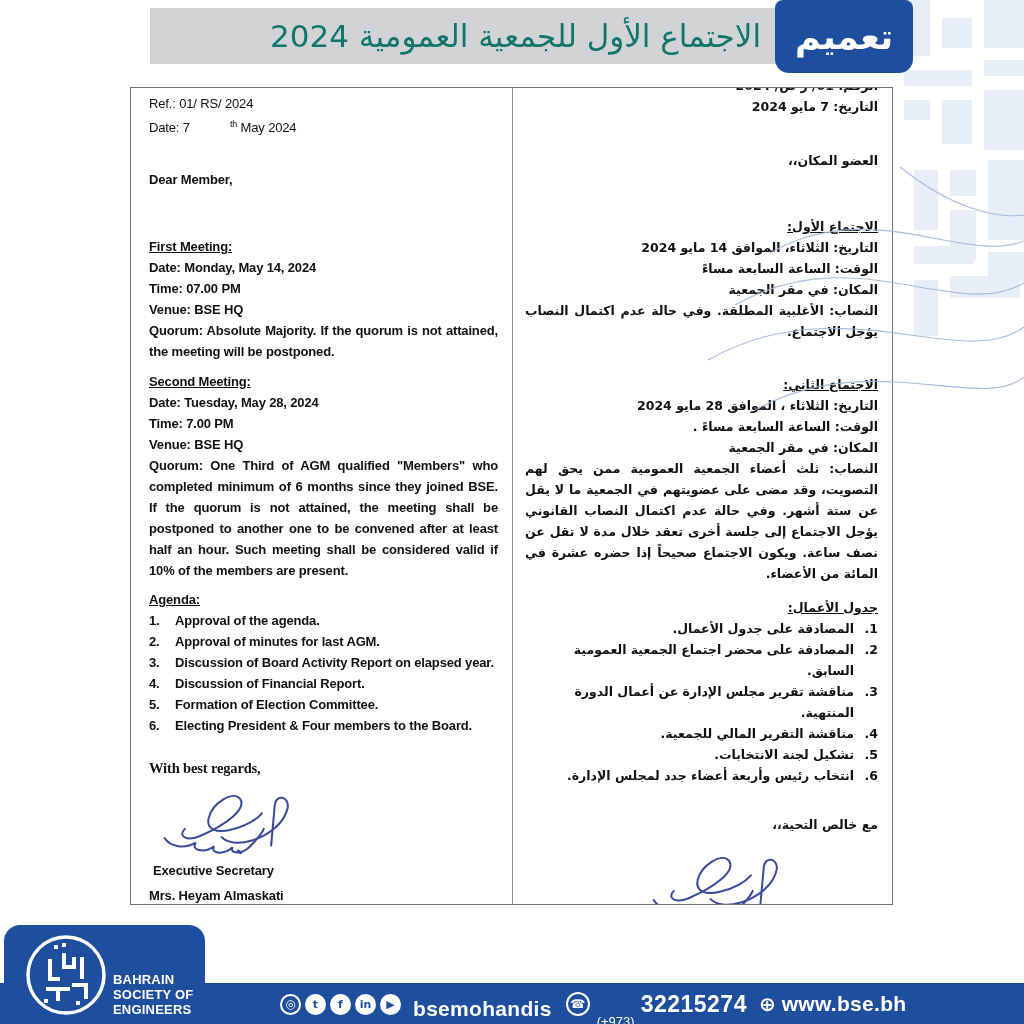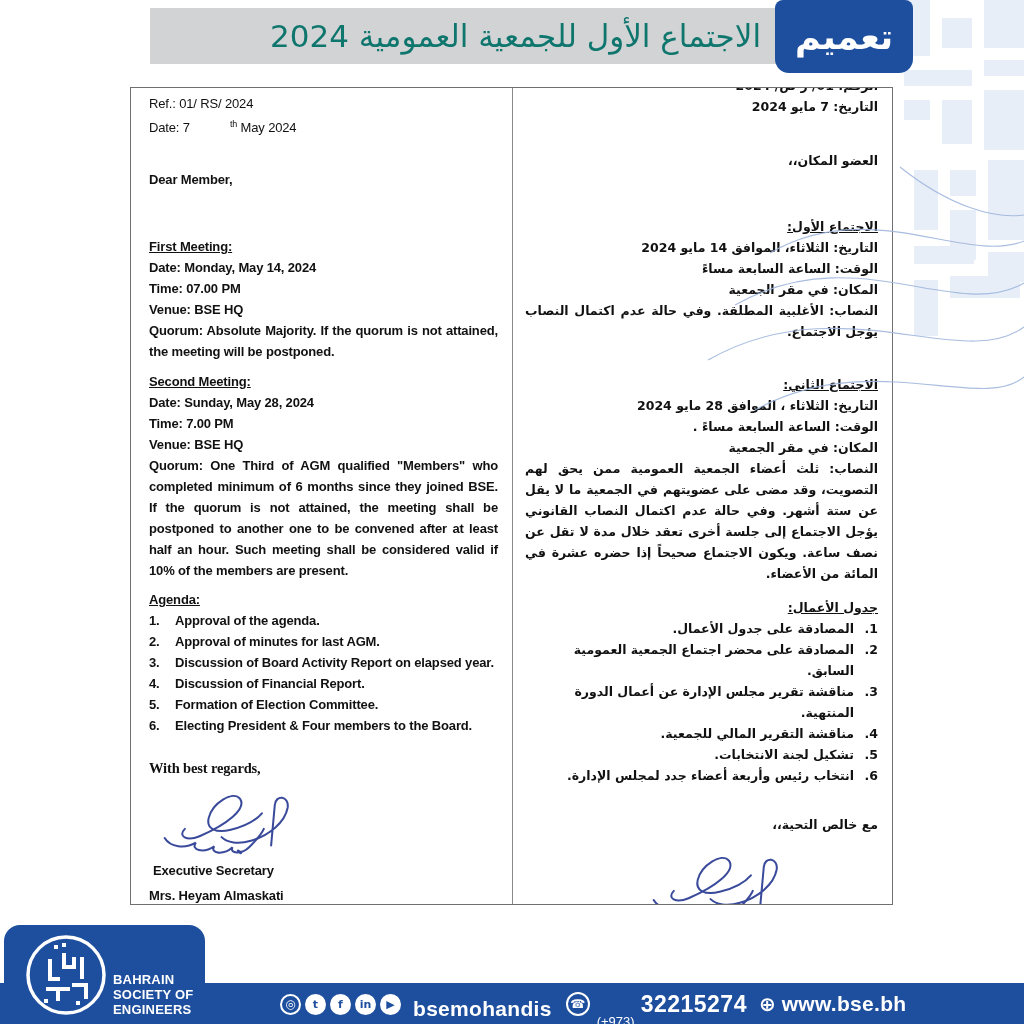--- a/index.html
+++ b/index.html
@@ -97,21 +97,21 @@
     <div style="margin-top:46px">
       <div class="head">First Meeting:</div>
       <div class="b">Date: Monday, May 14, 2024</div>
       <div class="b">Time: 07.00 PM</div>
       <div class="b">Venue: BSE HQ</div>
       <div class="b just">Quorum: Absolute Majority. If the quorum is not attained, the meeting will be postponed.</div>
     </div>
 
     <div style="margin-top:9px">
       <div class="head">Second Meeting:</div>
-      <div class="b">Date: Sunday, May 28, 2024</div>
+      <div class="b">Date: Tuesday, May 28, 2024</div>
       <div class="b">Time: 7.00 PM</div>
       <div class="b">Venue: BSE HQ</div>
       <div class="b just">Quorum: One Third of AGM qualified "Members" who completed minimum of 6 months since they joined BSE. If the quorum is not attained, the meeting shall be postponed to another one to be convened after at least half an hour. Such meeting shall be considered valid if 10% of the  members are present.</div>
     </div>
 
     <div style="margin-top:8px">
       <div class="head">Agenda:</div>
       <div class="li">
           <span class="num">1.</span>
           <span class="txt">Approval of the agenda.</span>

